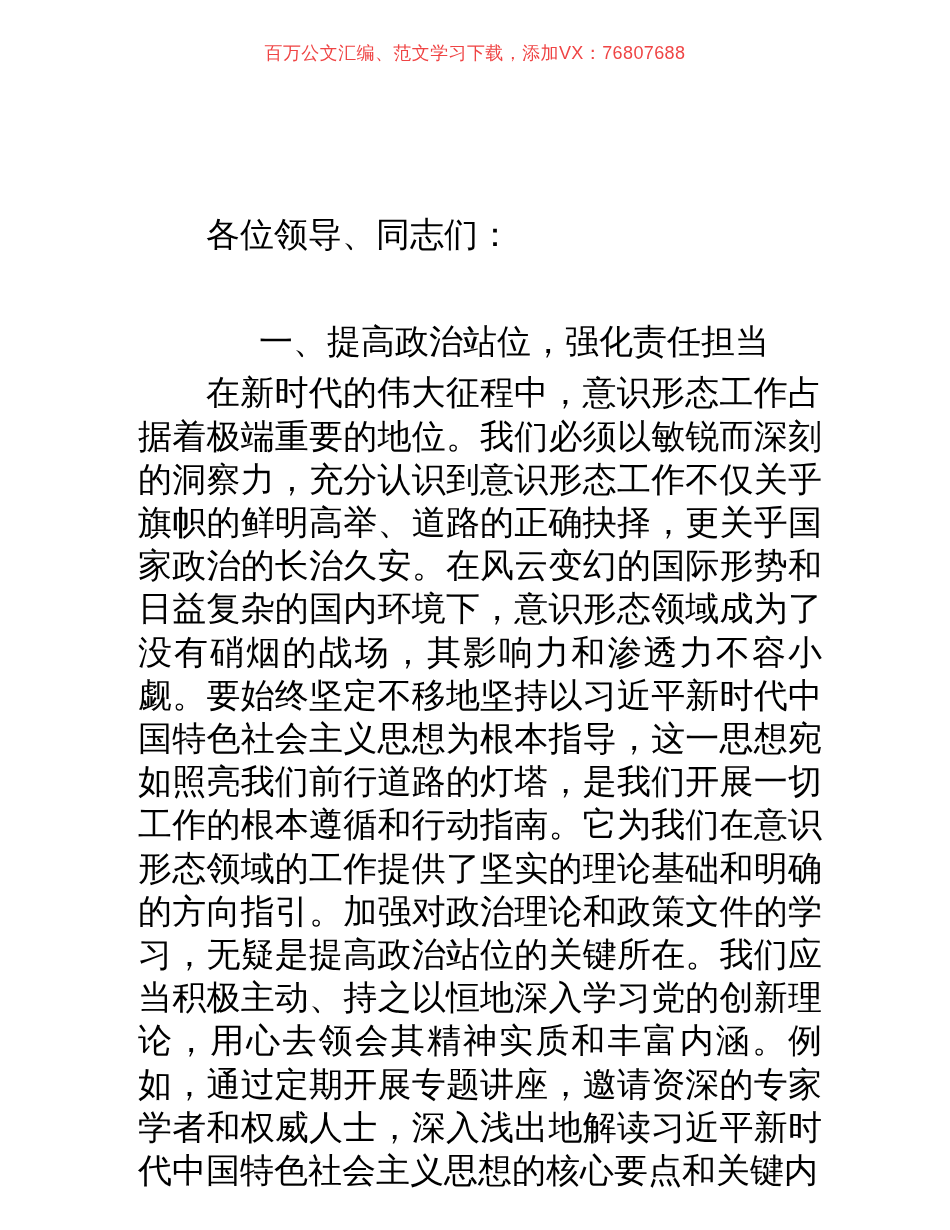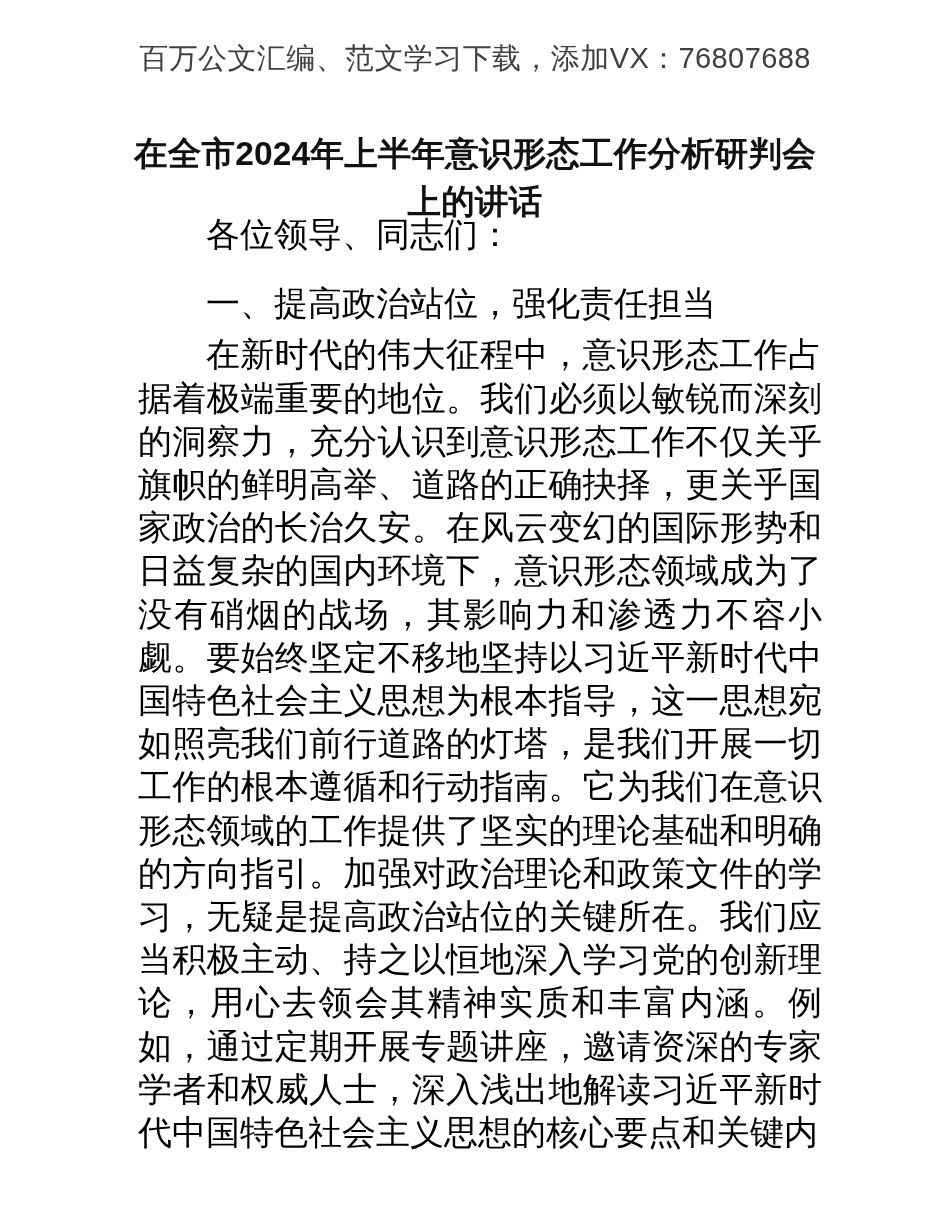--- a/index.html
+++ b/index.html
@@ -27,22 +27,22 @@
   
   .promo-banner {
     position: absolute;
     top: 44px;
     left: 0;
     width: 950px;
     text-align: center;
     line-height: 1;
   }
   .promo-text {
-    color: #404040;
-    font-size: 29px;
+    color: #ef4444;
+    font-size: 18px;
     letter-spacing: 0.4px;
     font-weight: 500;
     white-space: nowrap;
     font-family: "Liberation Sans", "DejaVu Sans", sans-serif;
   }
 
   
   .doc-title {
     position: absolute;
     top: 108px;
@@ -77,37 +77,37 @@
     font-family: "Liberation Sans", "DejaVu Sans", sans-serif;
   }
 
   .para.salutation {
     text-indent: 2em;
     text-align: left;
   }
 
   .para.section-heading {
     text-indent: 2em;
-    text-align: left;
+    text-align: center;
+    margin-top: 38px;
   }
 
   
   .gap-sm { height: 8px; }
   .gap-md { height: 10px; }
 </style>
 </head>
 <body>
 
 <div class="page">
 
   <div class="promo-banner">
     <span class="promo-text">百万公文汇编、范文学习下载，添加VX：76807688</span>
   </div>
 
-  <h1 class="doc-title">在全市2024年上半年意识形态工作分析研判会上的讲话</h1>
 
   <div class="body-block">
 
     <p class="para salutation">各位领导、同志们：</p>
 
     <div class="gap-sm"></div>
 
 
     <div class="gap-md"></div>
 

